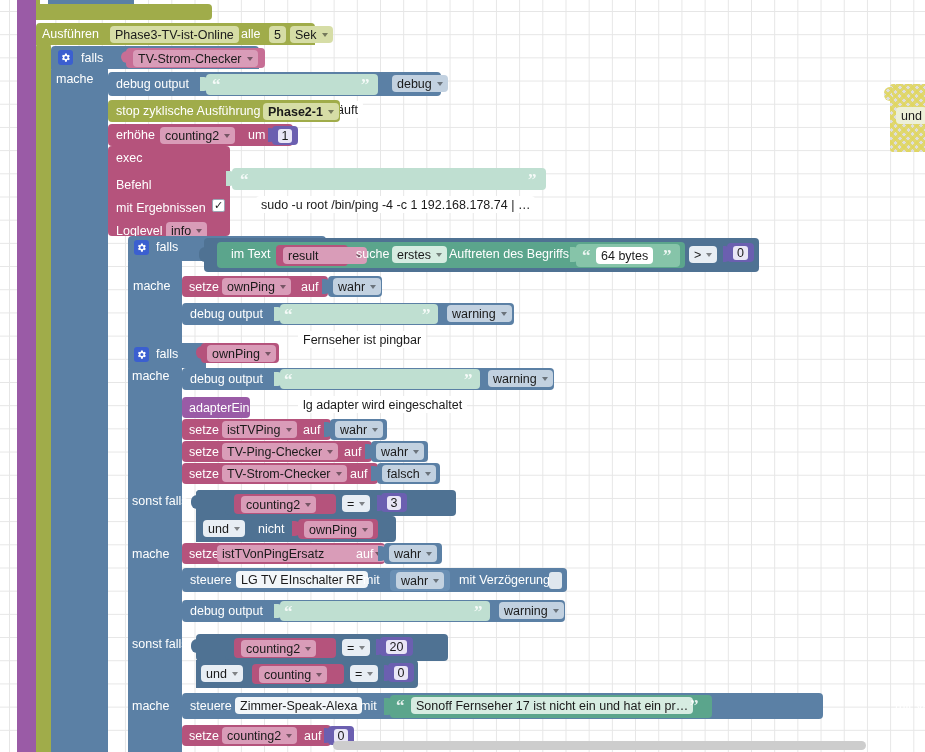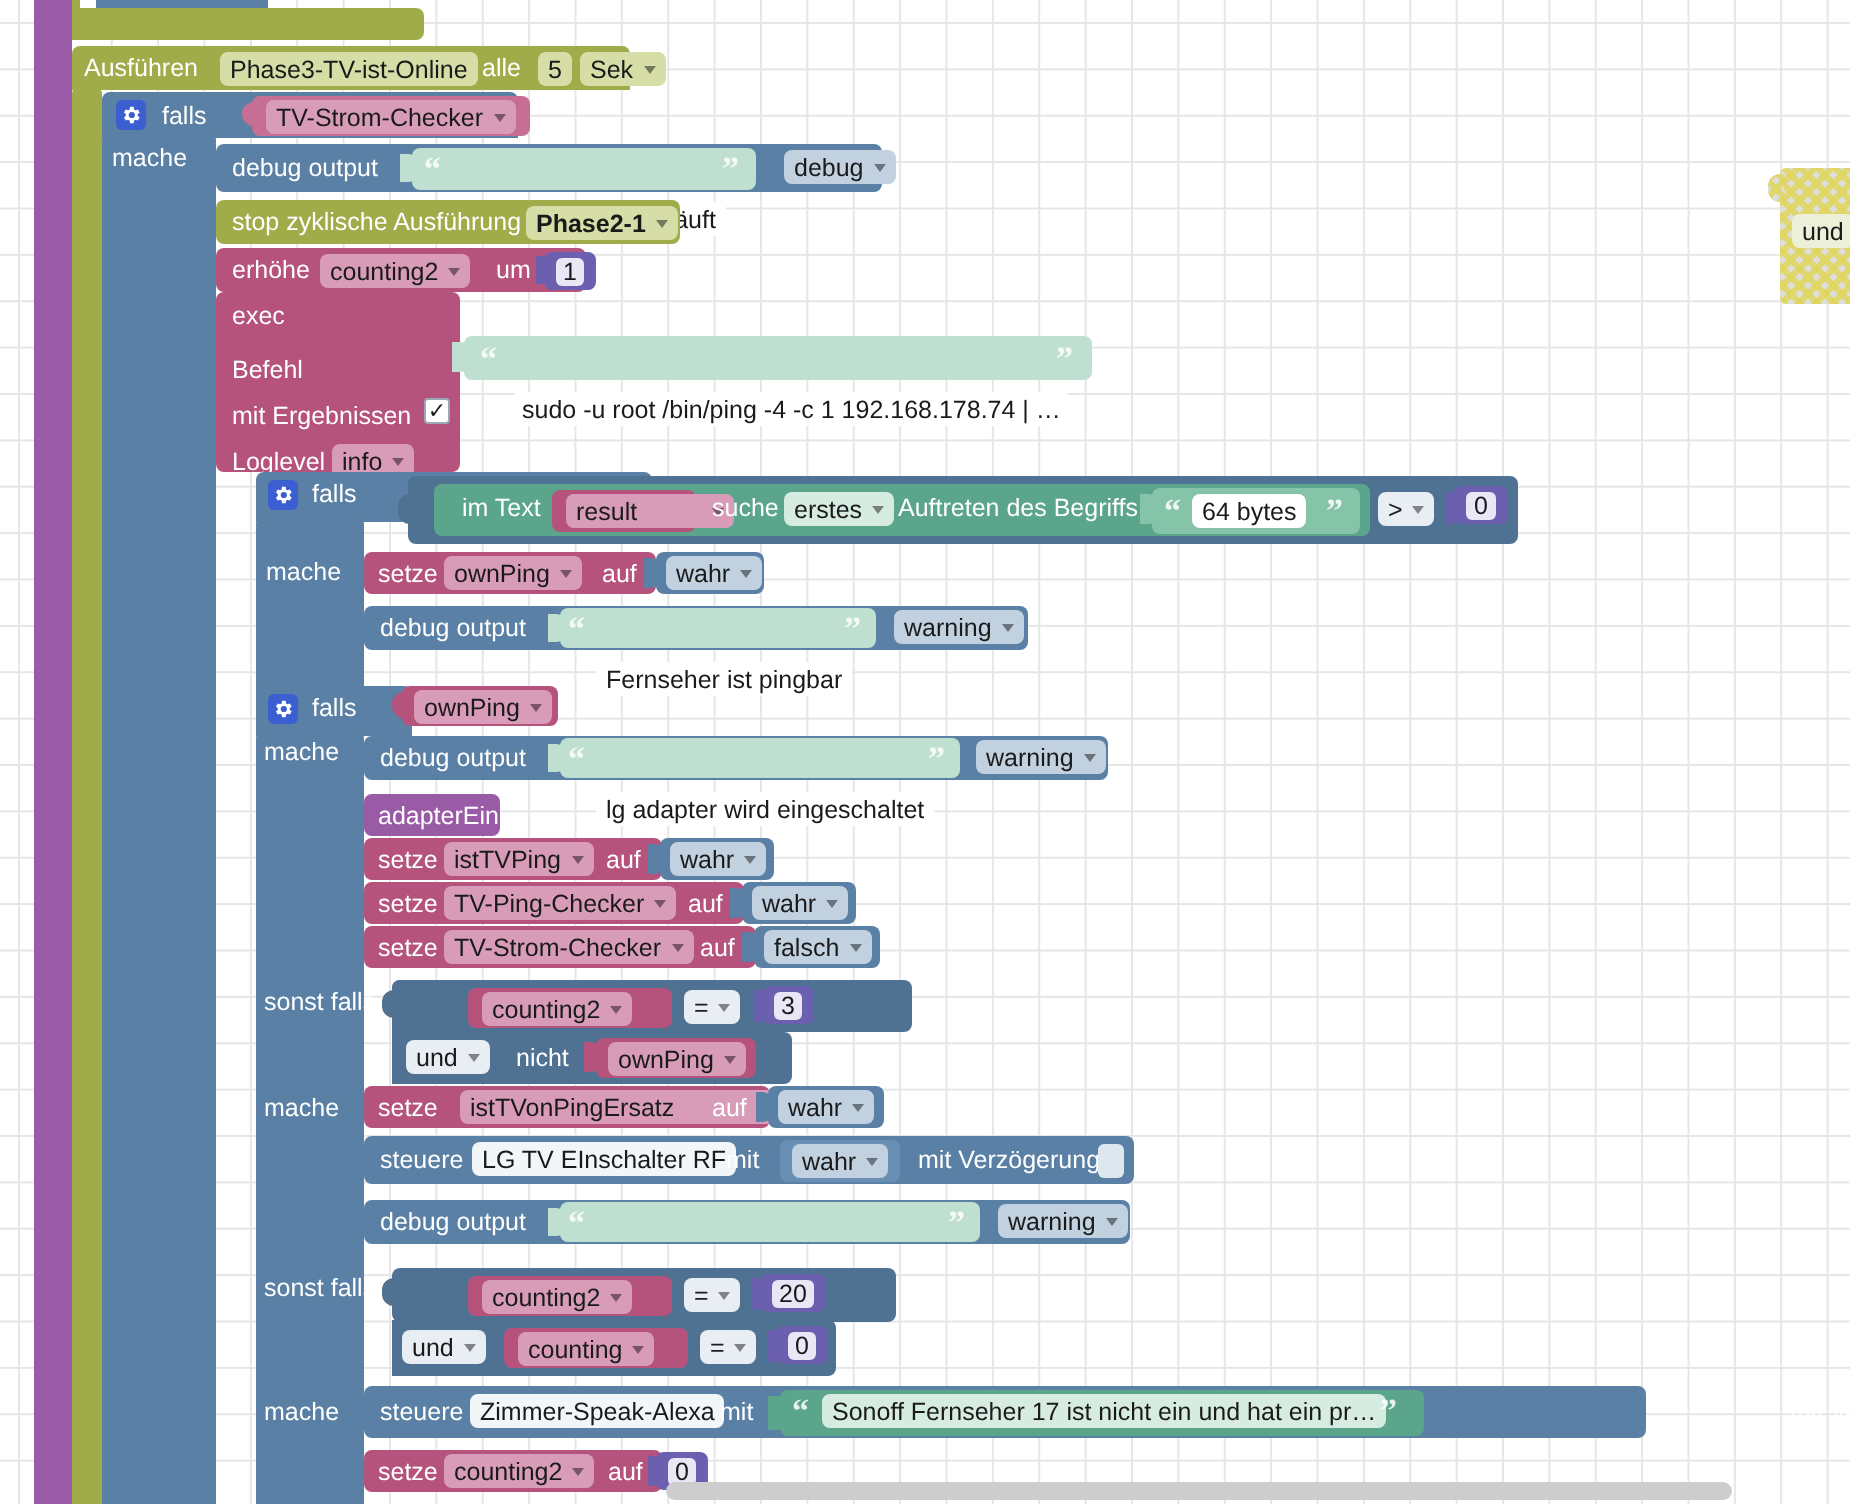--- a/index.html
+++ b/index.html
@@ -490,21 +490,21 @@
     <div class="body c-pink" style="left:102px;top:29px;width:80px;height:20px;border-radius:4px;"></div>
     <div class="field f-pink" style="left:108px; top:31px;">
       <span>ownPing</span>
         <i class="caret"></i>
     </div>
   </div>
 
   <div class="blk" style="left:182px; top:543px; width:260px; height:21px;">
     <div class="body c-pink" style="left:0;top:0;width:203px;height:21px;border-radius:4px;"></div>
     <span class="lbl" style="left:7px; top:5px;">setze</span>
-    <div class="field f-pink" style="left:48px; top:2px;gap:46px;">
+    <div class="field f-pink" style="left:35px; top:2px;gap:46px;">
       <span>istTVonPingErsatz</span>
         <i class="caret"></i>
     </div>
     <span class="lbl" style="left:174px; top:5px;">auf</span>
     <div class="notch c-blue" style="left:196px;top:3px;width:9px;height:15px;border-radius:0 6px 6px 0;"></div>
     <div class="body c-blue" style="left:202px;top:0;width:58px;height:21px;border-radius:4px;"></div>
     <div class="field f-blue" style="left:207px; top:2px;">
       <span>wahr</span>
         <i class="caret"></i>
     </div>

